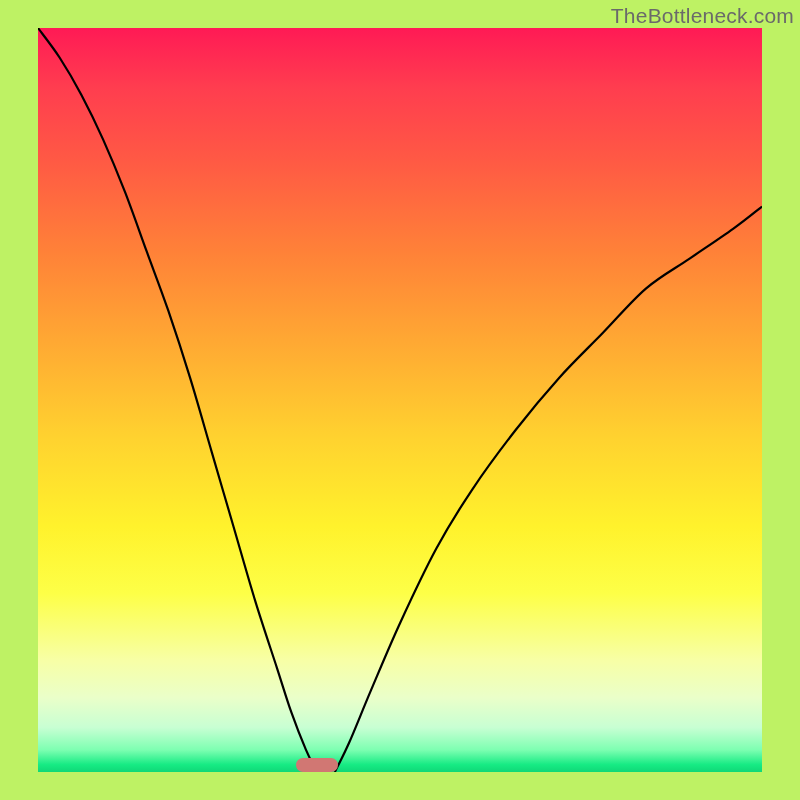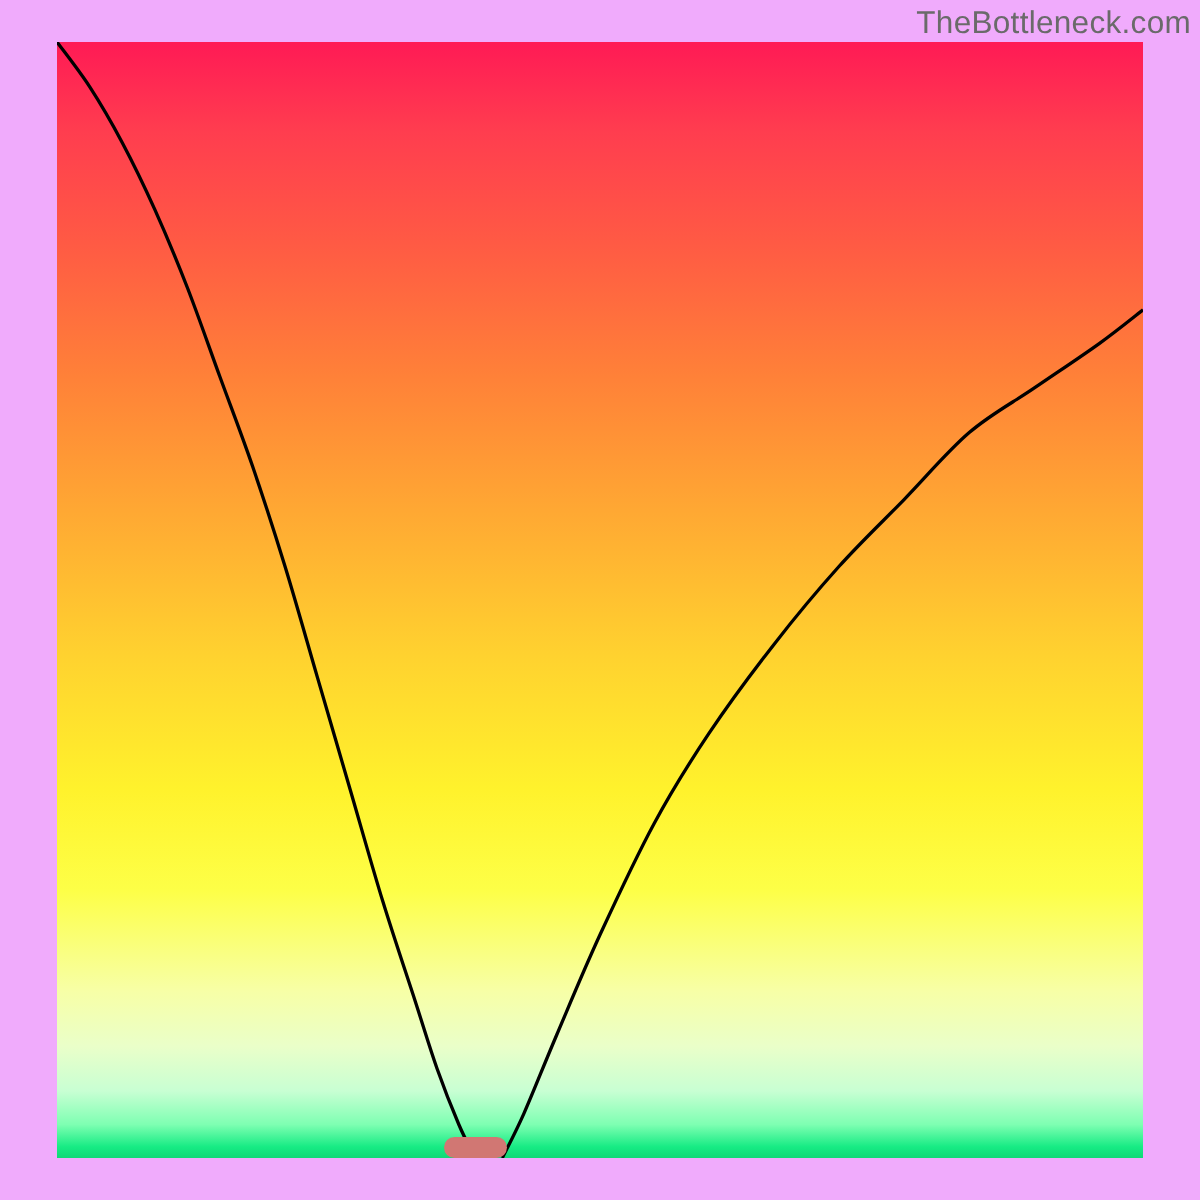--- a/index.html
+++ b/index.html
@@ -1,16 +1,16 @@
 <!DOCTYPE html>
 <html><head>
 <meta charset="utf-8">
 <style>
 html,body{margin:0;padding:0;width:800px;height:800px;overflow:hidden;background:#000;font-family:Arial,Helvetica,sans-serif}
-.frame{position:absolute;left:0;top:0;width:800px;height:800px;background:#f0abfc}
+.frame{position:absolute;left:0;top:0;width:800px;height:800px;background:#bef264}
 .plot{position:absolute;left:38px;top:28px;width:724px;height:744px;
 background:linear-gradient(to bottom,
  #ff1a55 0%,
  #ff3d4f 8%,
  #ff5a44 18%,
  #ff8138 30%,
  #ffa833 42%,
  #ffd22f 55%,
  #fff22c 67%,
  #fdff47 76%,

